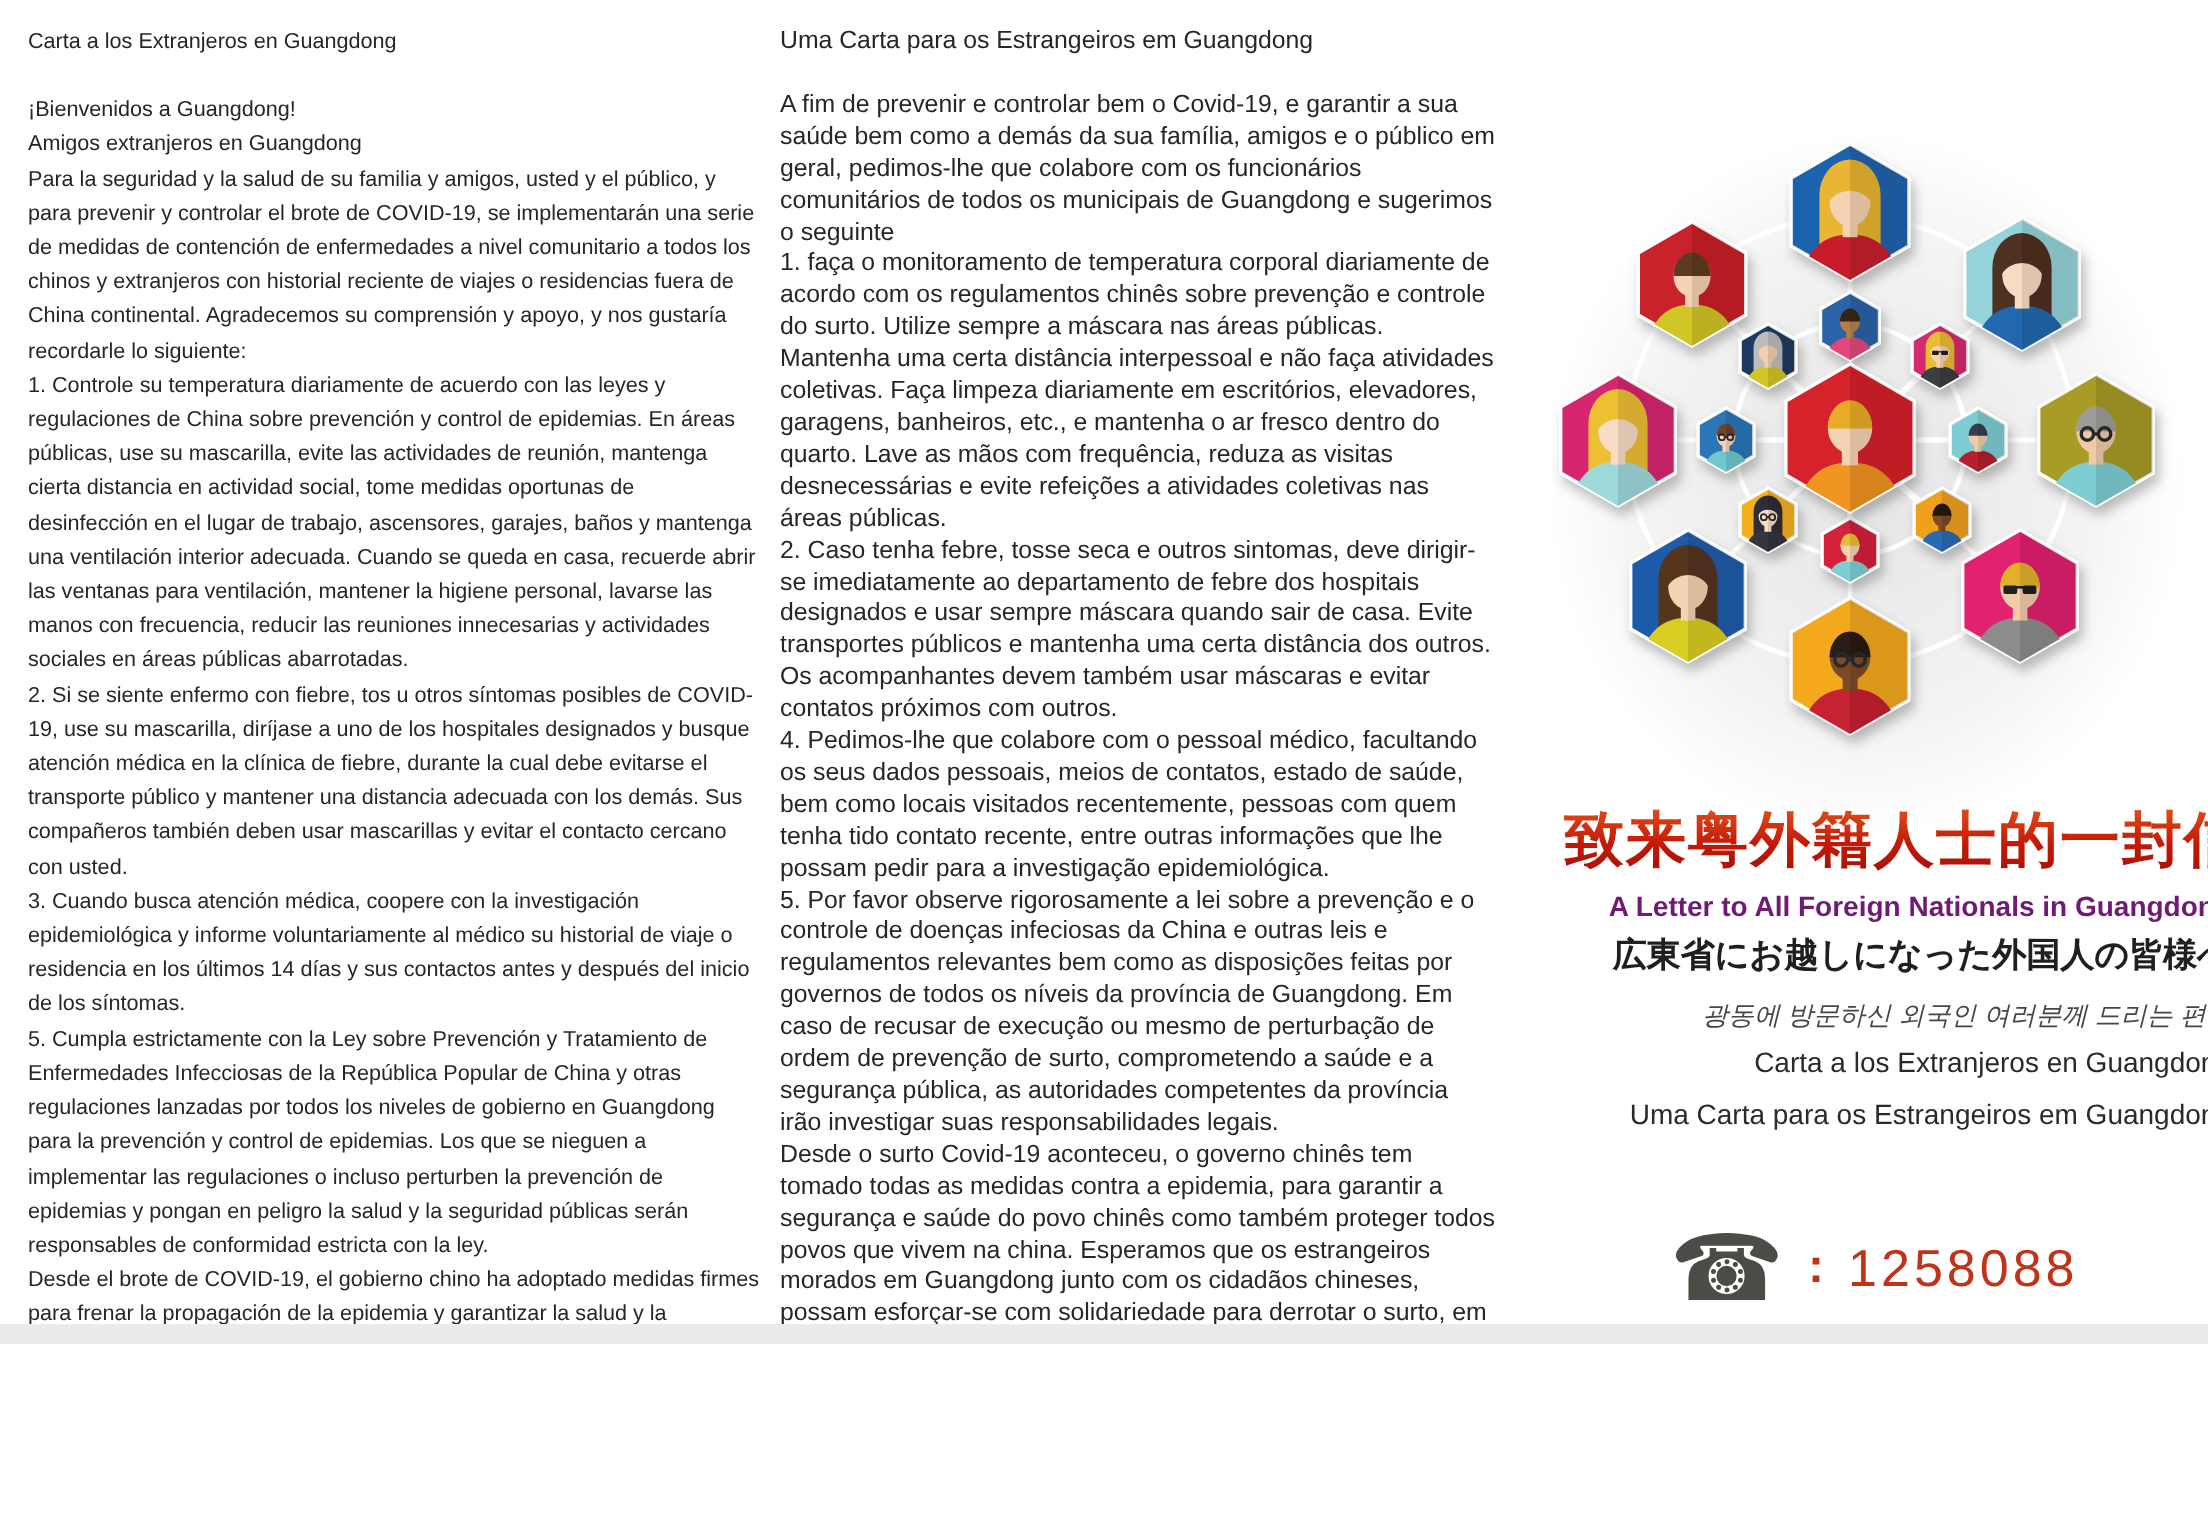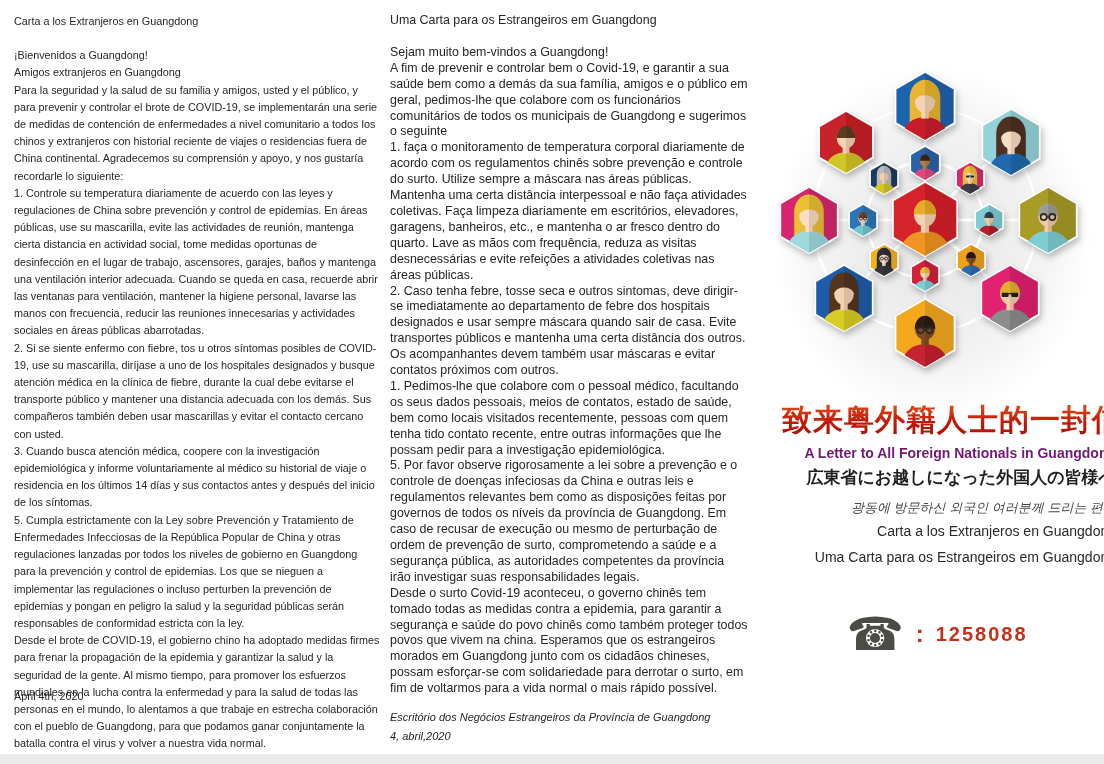--- a/index.html
+++ b/index.html
@@ -1,16 +1,16 @@
 <!DOCTYPE html>
 <html><head>
 <meta charset="utf-8">
 <style>
   html,body{margin:0;padding:0;background:#fff;}
-  .page{position:relative;width:1104px;height:764px;background:#ffffff;overflow:hidden;
+  .page{position:relative;width:1104px;height:672px;background:#ffffff;overflow:hidden;
         font-family:"Liberation Sans",sans-serif;color:#262626;}
   .page p{margin:0;}
   .col{position:absolute;top:13px;}
   .col-left{left:14px;width:366px;font-size:10.8px;line-height:17.2px;}
   .col-mid{left:390px;width:358px;font-size:12.4px;line-height:15.9px;}
   .col-left .col-title{margin-bottom:17px;}
   .col-mid .col-title{margin-bottom:16px;}
   .sig{position:absolute;}
   .sig-left{left:14px;top:688px;width:340px;font-size:10.8px;line-height:17.2px;}
   .sig-mid{left:390px;top:708px;width:358px;font-size:11px;line-height:19px;font-style:italic;}
@@ -27,21 +27,21 @@
   .t-ja{top:466px;font-size:17px;font-weight:bold;color:#1f1f1f;
         font-family:Liberation Mono, monospace;}
   .t-ko{top:499px;font-size:13px;color:#464646;font-style:italic;}
   .t-es{top:523px;font-size:14px;color:#2a2a2a;}
   .t-pt{top:549px;font-size:14px;color:#2a2a2a;}
   .phone-row{position:absolute;left:0;top:604px;width:100%;height:60px;
              display:flex;align-items:center;justify-content:center;gap:12px;}
   .phone-icon{font-size:46px;line-height:1;color:#4c4c47;
               font-family:"DejaVu Sans",sans-serif;}
   .phone-sep{font-size:24px;font-weight:bold;color:#c23219;}
-  .phone-num{font-size:20px;font-weight:bold;color:#c23219;letter-spacing:2px;}
+  .phone-num{font-size:26px;font-weight:normal;color:#c23219;letter-spacing:2px;}
   .bottom-strip{position:absolute;left:0;bottom:0;width:100%;height:10px;background:#ebebeb;}
 </style>
 </head>
 <body>
 
 <div class="page">
 
   <div class="col col-left">
     <p class="col-title">Carta a los Extranjeros en Guangdong</p>
     <p>¡Bienvenidos a Guangdong!</p>
@@ -52,25 +52,24 @@
     <p>3. Cuando busca atención médica, coopere con la investigación epidemiológica y informe voluntariamente al médico su historial de viaje o residencia en los últimos 14 días y sus contactos antes y después del inicio de los síntomas.</p>
     <p>5. Cumpla estrictamente con la Ley sobre Prevención y Tratamiento de Enfermedades Infecciosas de la República Popular de China y otras regulaciones lanzadas por todos los niveles de gobierno en Guangdong para la prevención y control de epidemias. Los que se nieguen a implementar las regulaciones o incluso perturben la prevención de epidemias y pongan en peligro la salud y la seguridad públicas serán responsables de conformidad estricta con la ley.</p>
     <p>Desde el brote de COVID-19, el gobierno chino ha adoptado medidas firmes para frenar la propagación de la epidemia y garantizar la salud y la seguridad de la gente. Al mismo tiempo, para promover los esfuerzos mundiales en la lucha contra la enfermedad y para la salud de todas las personas en el mundo, lo alentamos a que trabaje en estrecha colaboración con el pueblo de Guangdong, para que podamos ganar conjuntamente la batalla contra el virus y volver a nuestra vida normal.</p>
   </div>
   <div class="sig sig-left">
     <p>April 4th, 2020</p>
   </div>
 
   <div class="col col-mid">
     <p class="col-title">Uma Carta para os Estrangeiros em Guangdong</p>
-    <p>Sejam muito bem-vindos a Guangdong!</p>
     <p>A fim de prevenir e controlar bem o Covid-19, e garantir a sua saúde bem como a demás da sua família, amigos e o público em geral, pedimos-lhe que colabore com os funcionários comunitários de todos os municipais de Guangdong e sugerimos o seguinte</p>
     <p>1. faça o monitoramento de temperatura corporal diariamente de acordo com os regulamentos chinês sobre prevenção e controle do surto. Utilize sempre a máscara nas áreas públicas. Mantenha uma certa distância interpessoal e não faça atividades coletivas. Faça limpeza diariamente em escritórios, elevadores, garagens, banheiros, etc., e mantenha o ar fresco dentro do quarto. Lave as mãos com frequência, reduza as visitas desnecessárias e evite refeições a atividades coletivas nas áreas públicas.</p>
     <p>2. Caso tenha febre, tosse seca e outros sintomas, deve dirigir-se imediatamente ao departamento de febre dos hospitais designados e usar sempre máscara quando sair de casa. Evite transportes públicos e mantenha uma certa distância dos outros. Os acompanhantes devem também usar máscaras e evitar contatos próximos com outros.</p>
-    <p>1. Pedimos-lhe que colabore com o pessoal médico, facultando os seus dados pessoais, meios de contatos, estado de saúde, bem como locais visitados recentemente, pessoas com quem tenha tido contato recente, entre outras informações que lhe possam pedir para a investigação epidemiológica.</p>
+    <p>4. Pedimos-lhe que colabore com o pessoal médico, facultando os seus dados pessoais, meios de contatos, estado de saúde, bem como locais visitados recentemente, pessoas com quem tenha tido contato recente, entre outras informações que lhe possam pedir para a investigação epidemiológica.</p>
     <p>5. Por favor observe rigorosamente a lei sobre a prevenção e o controle de doenças infeciosas da China e outras leis e regulamentos relevantes bem como as disposições feitas por governos de todos os níveis da província de Guangdong. Em caso de recusar de execução ou mesmo de perturbação de ordem de prevenção de surto, comprometendo a saúde e a segurança pública, as autoridades competentes da província irão investigar suas responsabilidades legais.</p>
     <p>Desde o surto Covid-19 aconteceu, o governo chinês tem tomado todas as medidas contra a epidemia, para garantir a segurança e saúde do povo chinês como também proteger todos povos que vivem na china. Esperamos que os estrangeiros morados em Guangdong junto com os cidadãos chineses, possam esforçar-se com solidariedade para derrotar o surto, em fim de voltarmos para a vida normal o mais rápido possível.</p>
   </div>
   <div class="sig sig-mid">
     <p>Escritório dos Negócios Estrangeiros da Província de Guangdong</p>
     <p>4, abril,2020</p>
   </div>
 
   <div class="right">
     <div class="illu" id="illu"><svg width="330" height="382" viewBox="0 0 330 382" xmlns="http://www.w3.org/2000/svg">

